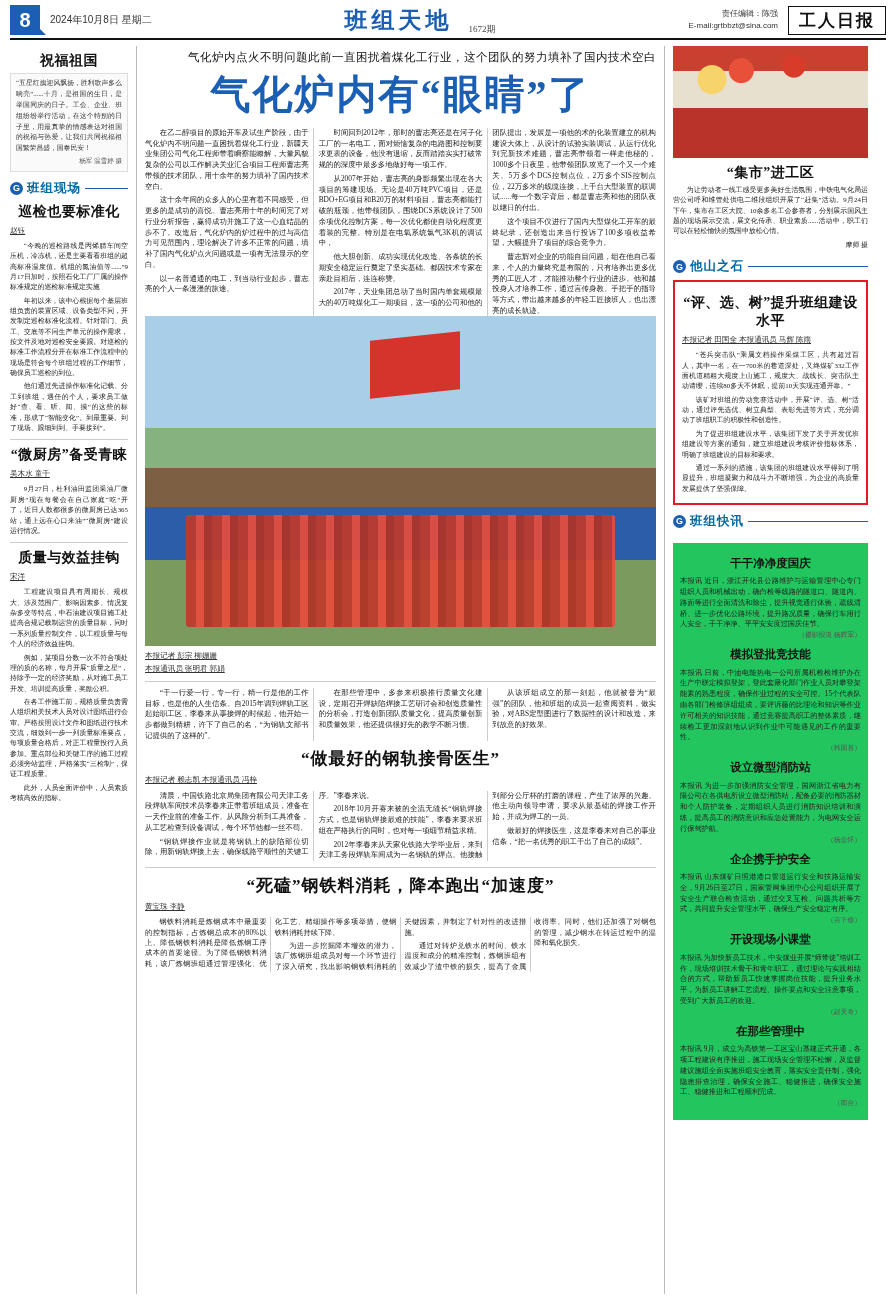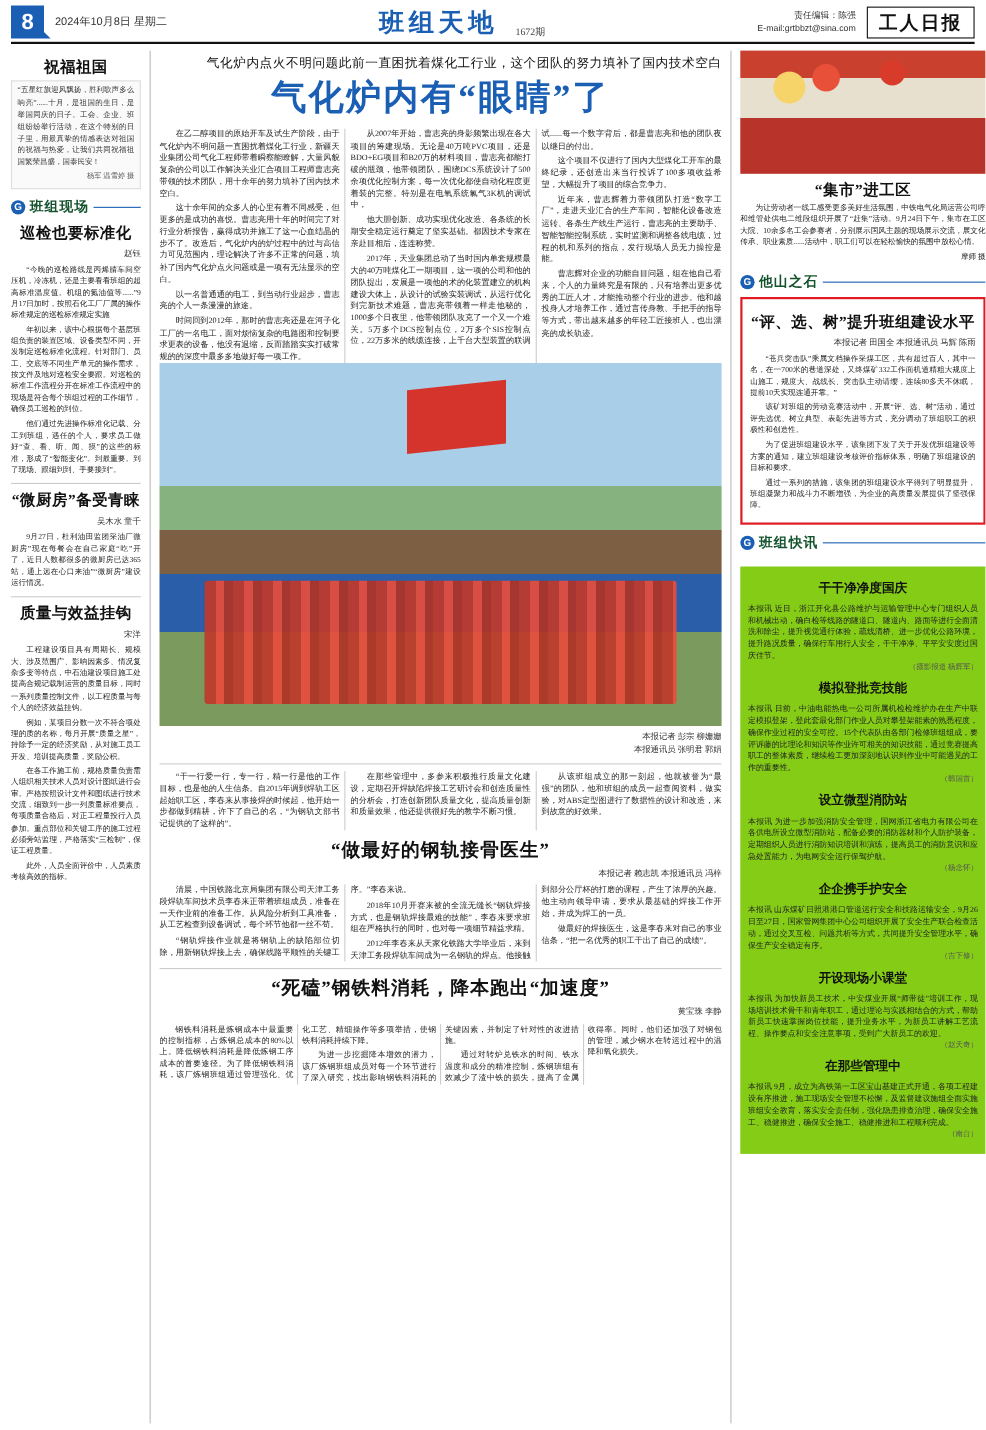--- a/index.html
+++ b/index.html
@@ -26,57 +26,57 @@
   .mh-center { flex: 1; text-align: center; }
   .mh-title { font-size: 23px; font-weight: bold; color: #1a5fb4; letter-spacing: 4px; font-family: "Liberation Serif", serif; display: inline-block; }
   .mh-issue { font-size: 9px; color: #444; margin-left: 16px; vertical-align: bottom; }
   .mh-contact { font-size: 8px; color: #333; text-align: right; line-height: 1.5; margin-right: 10px; font-family: "Liberation Sans", sans-serif; }
   .mh-logo { border: 1px solid #111; padding: 2px 10px; font-size: 17px; font-weight: bold; letter-spacing: 2px; }
 
   
   .body-grid { display: flex; gap: 8px; margin-top: 6px; height: 1248px; }
   .col-left { width: 118px; flex: none; }
   .col-mid { width: 520px; flex: none; }
-  .col-right { width: 232px; flex: none; }
+  .col-right { width: 204px; flex: none; }
 
   .vline { border-left: 1px solid #bbb; }
 
   
   .kicker { font-size: 11.5px; text-align: right; letter-spacing: 0.5px; color: #111; margin: 4px 0 2px; }
-  .headline { font-size: 32px; font-weight: bold; color: #1a5fb4; text-align: center; letter-spacing: 2px; margin: 2px 0 6px; font-family: "Liberation Serif", serif; }
+  .headline { font-size: 40px; font-weight: bold; color: #1a5fb4; text-align: center; letter-spacing: 2px; margin: 2px 0 6px; font-family: "Liberation Serif", serif; }
 
   .cols3 { column-count: 3; column-gap: 10px; column-rule: 1px solid #ccc; font-size: 7.4px; line-height: 1.45; text-align: justify; color: #222; }
   .cols4 { column-count: 4; column-gap: 8px; column-rule: 1px solid #ccc; font-size: 7.2px; line-height: 1.45; text-align: justify; color: #222; }
   .cols3 p, .cols2 p, .cols4 p { margin: 0 0 3px; text-indent: 2em; }
 
-  .byline { text-align: right; font-size: 7.6px; color: #333; margin: 4px 0 4px; line-height: 1.6; }
+  .byline { text-align: left; font-size: 7.6px; color: #333; margin: 4px 0 4px; line-height: 1.6; text-decoration: underline; }
 
   
   .photo { width: 100%; position: relative; overflow: hidden; }
 
   
   .sec { display: flex; align-items: center; gap: 4px; margin: 8px 0 5px; }
   .sec .g { width: 13px; height: 13px; border-radius: 50%; background: #1a5fb4; color: #fff; font-size: 9px; font-weight: bold;
             display: flex; align-items: center; justify-content: center; font-family: "Liberation Sans", sans-serif; }
-  .sec .t { font-size: 12.5px; font-weight: bold; color: #14532d; letter-spacing: 1px; }
+  .sec .t { font-size: 12.5px; font-weight: bold; color: #0369a1; letter-spacing: 1px; }
   .sec .rule { flex: 1; height: 1px; background: #1a5fb4; }
 
   .artitle { text-align: center; font-weight: bold; margin: 6px 0 3px; }
   .t-lg { font-size: 21px; letter-spacing: 1px; }
   .t-md { font-size: 17px; letter-spacing: 1px; }
   .t-sm { font-size: 14px; letter-spacing: 0.5px; }
 
   .poembox { border: 1px solid #ddd; background: #fafafa; font-size: 6.8px; line-height: 1.6; padding: 4px 5px; color: #333; text-align: justify; }
   .poem-sign { text-align: right; font-size: 6.6px; color: #555; margin-top: 2px; }
 
   .hr-thin { border-top: 1px solid #ccc; margin: 6px 0; }
 
   
   .redbox { border: 2px solid #e01b24; padding: 6px 7px; }
-  .boxblue { background: #84cc16; padding: 6px 7px; margin-top: 13px; }
+  .boxblue { background: #22c55e; padding: 6px 7px; margin-top: 13px; }
   .newsitem { font-size: 7.2px; line-height: 1.5; text-align: justify; color: #222; margin-bottom: 6px; }
   .newsitem .nt { text-align: center; font-weight: bold; font-size: 11.5px; margin: 6px 0 4px; color: #111; }
   .newsitem .sign { text-align: right; font-size: 6.8px; color: #555; }
 
   
   .ph-market { height: 112px; background:
       radial-gradient(circle at 20% 30%, #f6d46a 0 14px, transparent 15px),
       radial-gradient(circle at 35% 22%, #e8503a 0 12px, transparent 13px),
       radial-gradient(circle at 62% 18%, #d93b2b 0 11px, transparent 12px),
       linear-gradient(180deg,#c9402f 0 22%, #e8e0cf 22% 55%, #b8332a 55% 100%); }
@@ -156,21 +156,20 @@
 
       <div class="cols3">
         <p>在乙二醇项目的原始开车及试生产阶段，由于气化炉内不明问题一直困扰着煤化工行业，新疆天业集团公司气化工程师带着瞬察能瞭解，大量风貌复杂的公司以工作解决关业汇合项目工程师曹志亮带领的技术团队，用十余年的努力填补了国内技术空白。</p>
         <p>这十余年间的众多人的心里有着不同感受，但更多的是成功的喜悦。曹志亮用十年的时间完了对行业分析报告，赢得成功并施工了这一心血结晶的步不了。改造后，气化炉内的炉过程中的过与高信力可见范围内，理论解决了许多不正常的问题，填补了国内气化炉点火问题或是一项有无法显示的空白。</p>
         <p>以一名普通通的电工，到当动行业起步，曹志亮的个人一条漫漫的旅途。</p>
         <p>时间回到2012年，那时的曹志亮还是在河子化工厂的一名电工，面对烦恼复杂的电路图和控制要求更表的设备，他没有退缩，反而踏踏实实打破常规的的深度中最多多地做好每一项工作。</p>
         <p>从2007年开始，曹志亮的身影频繁出现在各大项目的筹建现场。无论是40万吨PVC项目，还是BDO+EG项目和B20万的材料项目，曹志亮都能打破的瓶颈，他带领团队，围绕DCS系统设计了500余项优化控制方案，每一次优化都使自动化程度更着装的完整。特别是在电氧系统氯气3K机的调试中，</p>
         <p>他大胆创新、成功实现优化改造、各条统的长期安全稳定运行奠定了坚实基础。都因技术专家在亲赴目相后，连连称赞。</p>
         <p>2017年，天业集团总动了当时国内单套规模最大的40万吨煤化工一期项目，这一项的公司和他的团队提出，发展是一项他的术的化装置建立的机构建设大体上，从设计的试验实装调试，从运行优化到完新技术难题，曹志亮带领着一样走他秘的，1000多个日夜里，他带领团队攻克了一个又一个难关。5万多个DCS控制点位，2万多个SIS控制点位，22万多米的线缆连接，上千台大型装置的联调试......每一个数字背后，都是曹志亮和他的团队夜以继日的付出。</p>
         <p>这个项目不仅进行了国内大型煤化工开车的最终纪录，还创造出来当行投诉了100多项收益希望，大幅提升了项目的综合竞争力。</p>
-        <p>近年来，曹志辉着力带领团队打造“数字工厂”，走进天业汇合的生产车间，智能化设备改造运转、各条生产线生产运行，曹志亮的主要助手、智能智能控制系统，实时监测和调整各线电缆，过程的机和系列的指点，发行现场人员无力操控是能。</p>
         <p>曹志辉对企业的功能自目问题，组在他自己看来，个人的力量终究是有限的，只有培养出更多优秀的工匠人才，才能推动整个行业的进步。他和越投身人才培养工作，通过言传身教、手把手的指导等方式，带出越来越多的年轻工匠接班人，也出漂亮的成长轨迹。</p>
       </div>
 
       <div class="photo ph-flag"></div>
       <div class="byline" style="white-space:pre-line">本报记者 彭宗 柳姗姗
 本报通讯员 张明君 郭娟</div>
 
       <div class="hr-thin"></div>
 
       <div class="cols3">

